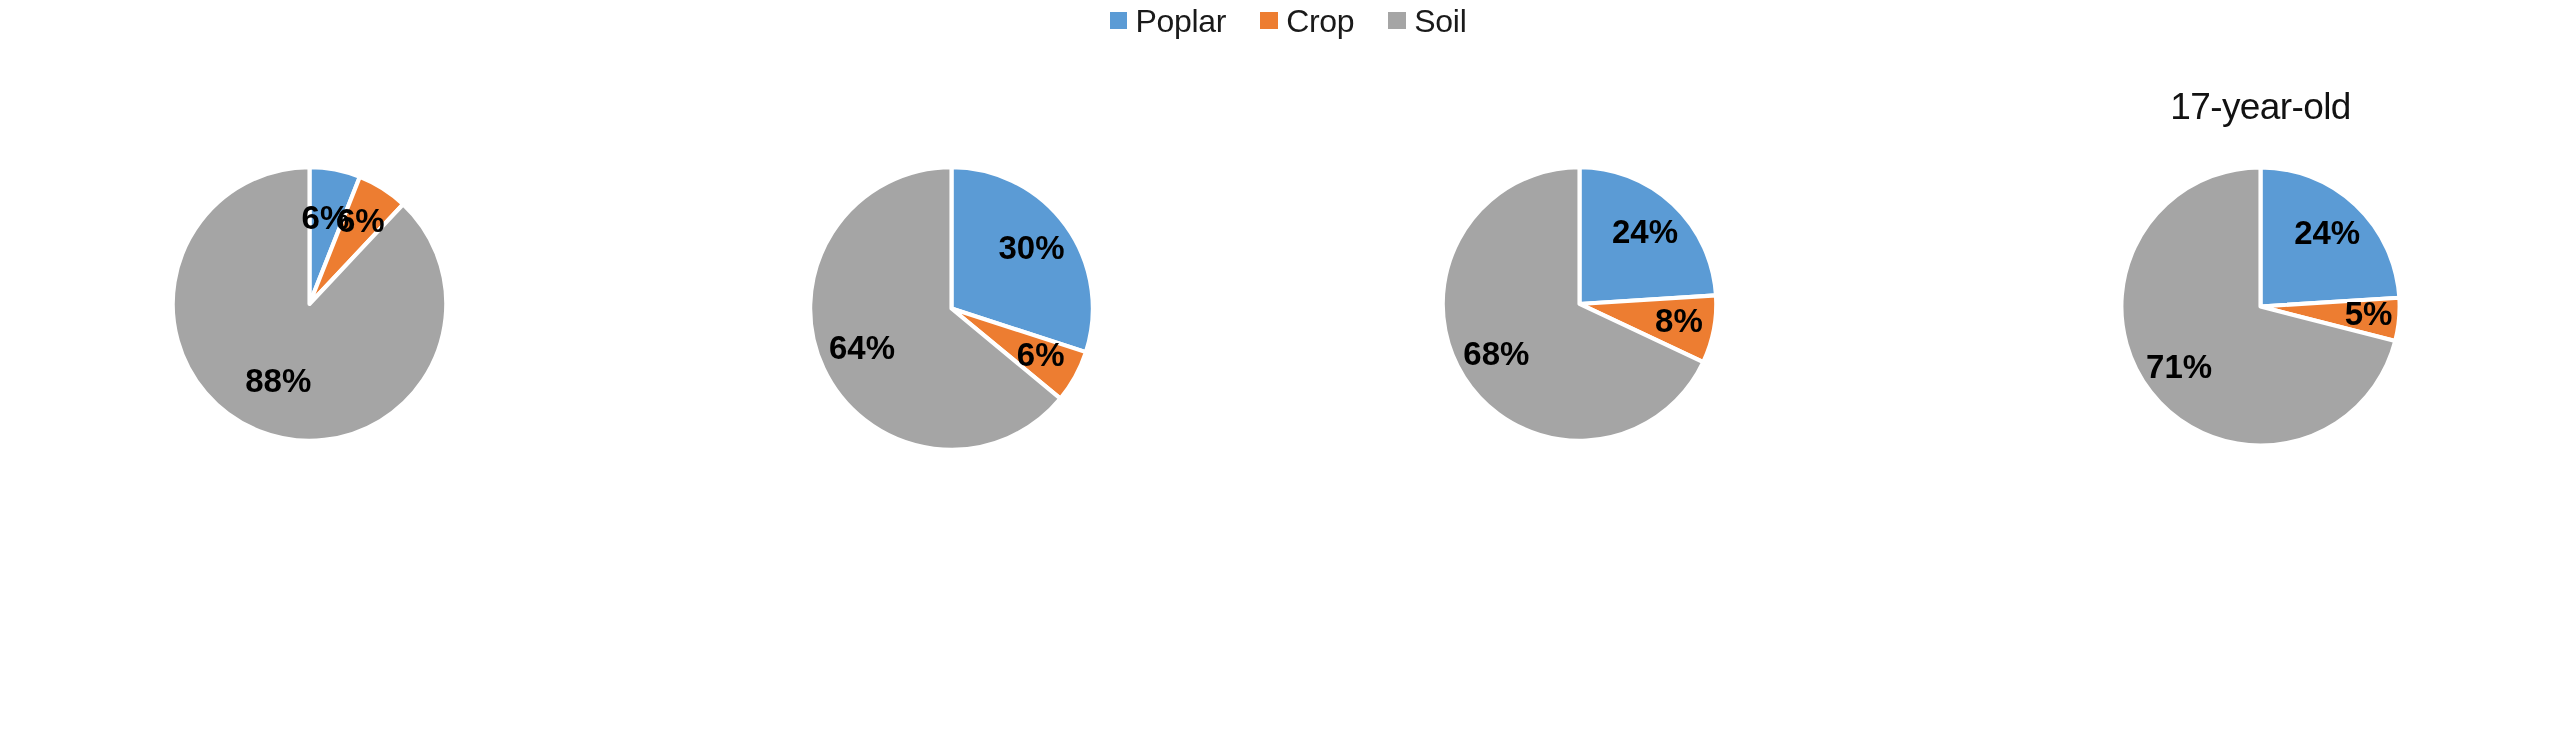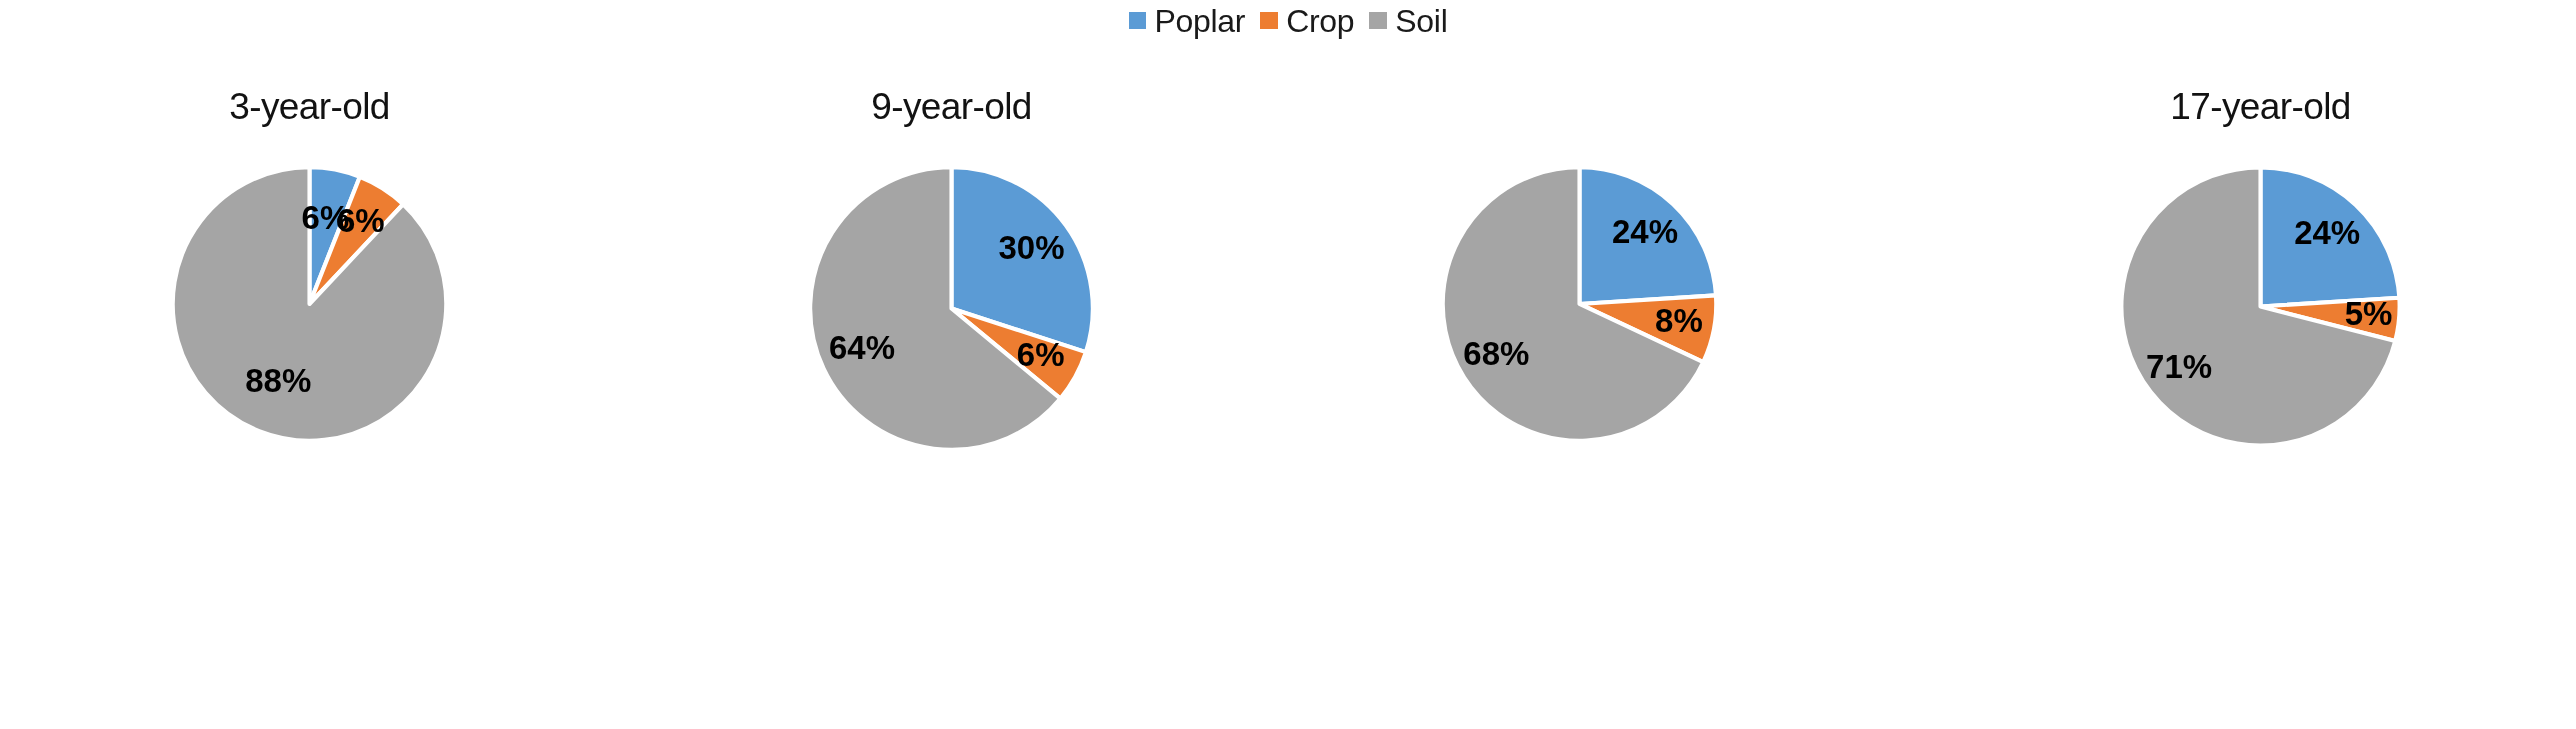--- a/index.html
+++ b/index.html
@@ -21,21 +21,21 @@
   
   #legend {
     position: absolute;
     left: 0;
     top: 0;
     width: 2576px;
     height: 41px;
     display: flex;
     justify-content: center;
     align-items: center;
-    gap: 15px;
+    gap: 34px;
   }
   .legend-item {
     display: flex;
     align-items: center;
     gap: 8.3px;
   }
   .legend-swatch {
     width: 17.7px;
     height: 17.7px;
     display: block;
@@ -109,35 +109,33 @@
       <span class="legend-swatch" style="background: rgb(237, 125, 49);"></span>
       <span class="legend-label">Crop</span>
     </div>
     <div class="legend-item">
       <span class="legend-swatch" style="background: rgb(165, 165, 165);"></span>
       <span class="legend-label">Soil</span>
     </div>
   </div>
 
   <div class="pie-panel" id="panel-0" style="left: 0px;">
-    <div class="pie-title">3-year-old</div>
     <div class="pie-svg-wrap">
         <svg class="pie" width="619" height="309" viewBox="0 0 1050 524">
           <path d="M 525 256 L 525 24 A 232 232 0 0 1 610.4048962228453 40.29185527392565 Z" fill="#5B9BD5" class="slice"></path>
           <path d="M 525 256 L 610.4048962228453 40.29185527392565 A 232 232 0 0 1 683.8149285754557 86.87927843823252 Z" fill="#ED7D31" class="slice"></path>
           <path d="M 525 256 L 683.8149285754557 86.87927843823252 A 232 232 0 1 1 525 24 Z" fill="#A5A5A5" class="slice"></path>
           <text x="551.9529282900106" y="114.70780185518541" class="pct">6%</text>
           <text x="612.018271504589" y="118.88114489847277" class="pct">6%</text>
           <text x="472.0489643418359" y="389.73904973016613" class="pct">88%</text>
         </svg>
       </div>
   </div>
 
   <div class="pie-panel" id="panel-1" style="left: 642px;">
-    <div class="pie-title">9-year-old</div>
     <div class="pie-svg-wrap">
         <svg class="pie" width="619" height="318" viewBox="0 0 1050 540">
           <path d="M 525 264 L 525 24 A 240 240 0 0 1 753.2535639108369 338.16407864998735 Z" fill="#5B9BD5" class="slice"></path>
           <path d="M 525 264 L 753.2535639108369 338.16407864998735 A 240 240 0 0 1 709.9231782661894 416.98175753968553 Z" fill="#ED7D31" class="slice"></path>
           <path d="M 525 264 L 709.9231782661894 416.98175753968553 A 240 240 0 1 1 525 24 Z" fill="#A5A5A5" class="slice"></path>
           <text x="660.9148550549912" y="165.2520776148645" class="pct">30%</text>
           <text x="676.4257943115796" y="347.2470348847764" class="pct">6%</text>
           <text x="372.9890551857087" y="335.5309209829322" class="pct">64%</text>
         </svg>
       </div>

